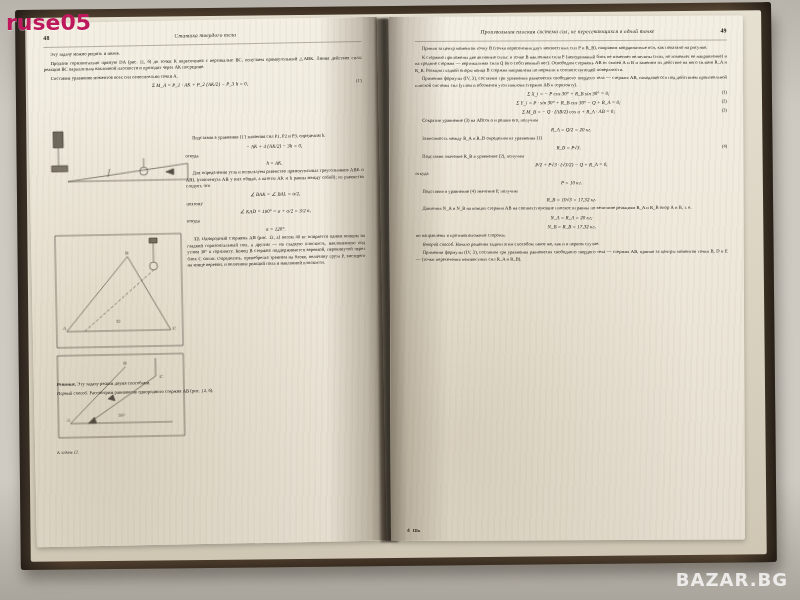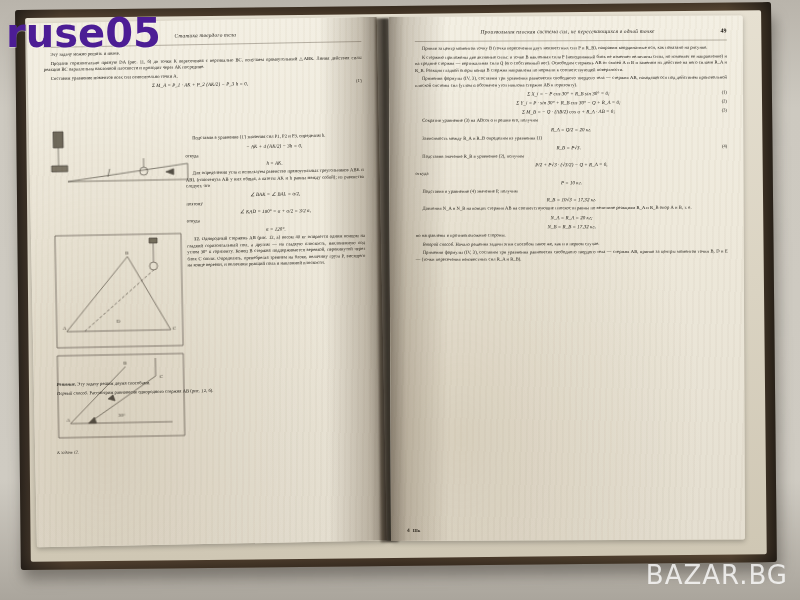--- a/index.html
+++ b/index.html
@@ -29,34 +29,34 @@
     background:
       linear-gradient(180deg, #b9b4ab 0%, #cdc9c0 18%, #cfcbc2 80%, #aaa59c 100%);
   }
 
   
   .watermark-left {
     position: absolute;
     left: 6px;
     top: 10px;
     font-family: "DejaVu Sans", sans-serif;
-    font-size: 40px;
+    font-size: 22px;
     font-weight: bold;
-    color: #4c1d95;
+    color: #be185d;
     letter-spacing: 0px;
     text-shadow: 0 1px 0 rgba(255,255,255,.35);
     z-index: 40;
   }
   .watermark-right {
     position: absolute;
     right: 12px;
     bottom: 10px;
     font-family: "DejaVu Sans", sans-serif;
-    font-size: 26px;
-    font-weight: normal;
+    font-size: 18px;
+    font-weight: bold;
     color: rgba(255,255,255,.78);
     letter-spacing: 1px;
     z-index: 40;
     text-align: center;
   }
 
   
   .book {
     position: absolute;
     left: 18px;

